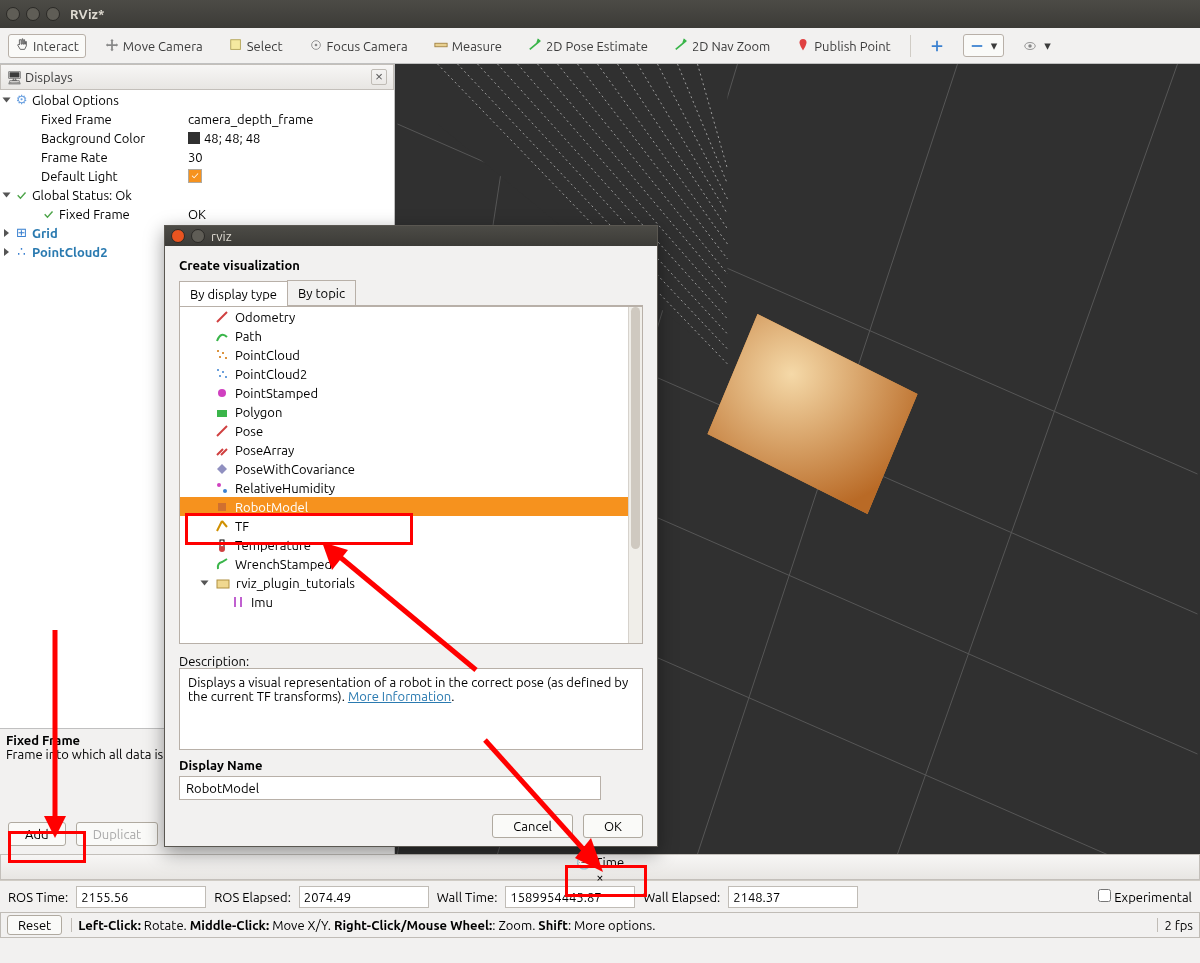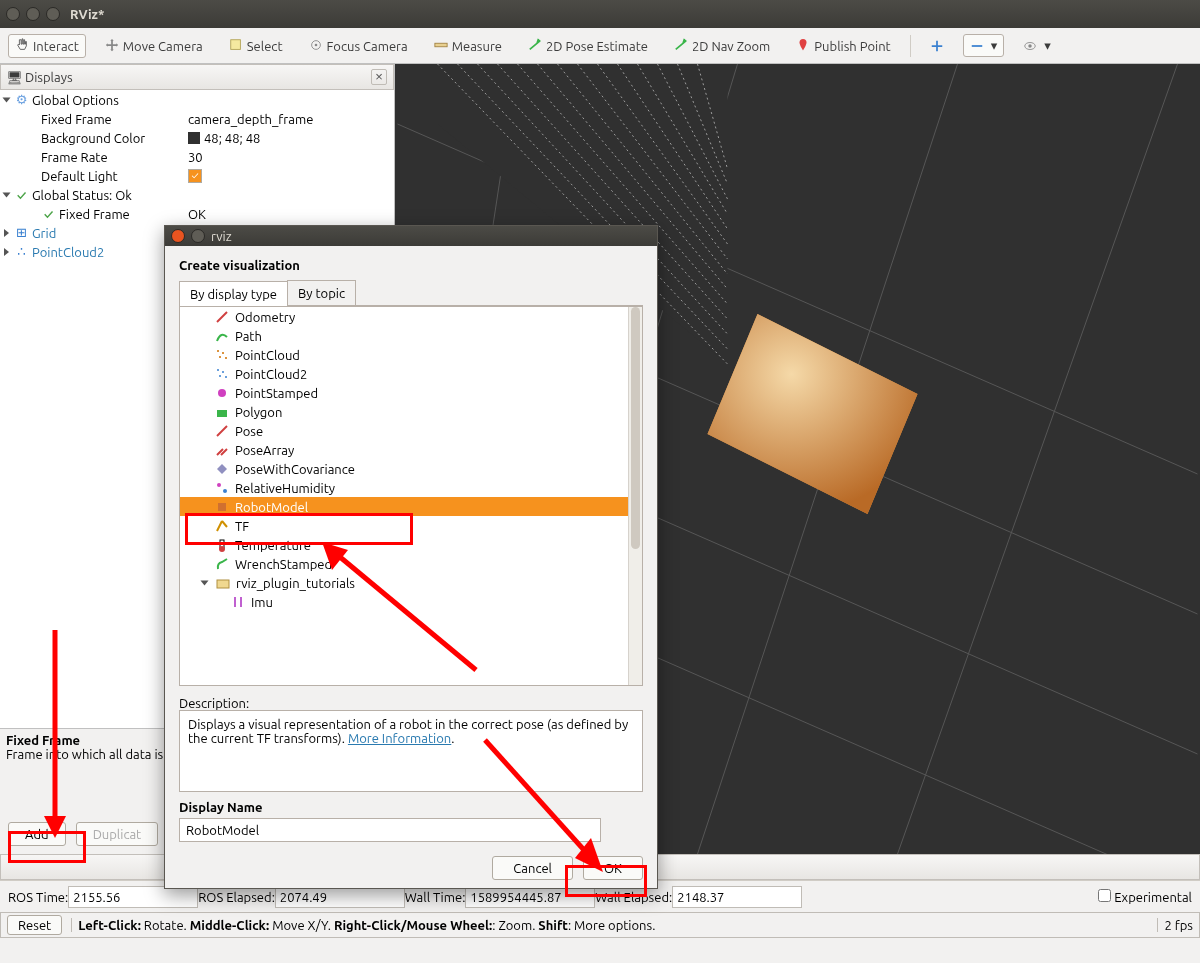--- a/index.html
+++ b/index.html
@@ -20,42 +20,42 @@
 .tree { flex: 1; overflow: auto; font-size: 13px; background: #fff; }
 .tree-row { display: flex; align-items: center; min-height: 19px; }
 .tree-k { width: 188px; display: flex; align-items: center; gap: 3px; padding-left: 4px; }
 .tree-v { flex: 1; display: flex; align-items: center; gap: 4px; }
 .tri { width: 0; height: 0; border-left: 5px solid #555; border-top: 4px solid transparent; border-bottom: 4px solid transparent; margin-right: 2px; }
 .tri.open { transform: rotate(90deg); }
 .ind { display: inline-block; }
 .ck { display: inline-flex; width: 14px; height: 14px; border: 1px solid #b0aaa0; background: #fff; align-items: center; justify-content: center; }
 .ck.on { background: #f6921e; color: #fff; font-size: 10px; }
 .ico { width: 15px; height: 15px; display: inline-flex; align-items: center; justify-content: center; }
-.blue { color: #2a7ab0; font-weight: normal; }
+.blue { color: #2a7ab0; font-weight: bold; }
 .swatch { width: 12px; height: 12px; background: #303030; display: inline-block; }
 .desc-area { border-top: 1px solid #c0c0c0; padding: 4px 6px 10px 6px; min-height: 86px; background: #f2f1f0; }
 .desc-area .h { font-weight: bold; }
 .buttons-row { display: flex; gap: 10px; padding: 8px; }
 .buttons-row button { padding: 4px 16px; border: 1px solid #b0aaa0; background: #fafaf8; border-radius: 3px; }
 .viewport { flex: 1; background: #303030; position: relative; overflow: hidden; }
 .time-hdr { height: 26px; background: linear-gradient(#f7f6f5,#e8e6e3); border: 1px solid #c3bfba; display: flex; align-items: center; padding: 0 6px; justify-content: space-between; flex-direction: column; }
-.time-row { height: 32px; display: flex; align-items: center; padding: 0 8px; background: #f2f1f0; border-top: 1px solid #d0ccc5; }
+.time-row { height: 32px; display: flex; align-items: center; padding: 0 8px; gap: 8px; background: #f2f1f0; border-top: 1px solid #d0ccc5; }
 .time-row input[type=text] { border: 1px solid #c0bcb6; background: #fff; padding: 2px 4px; height: 22px; }
 .status { height: 26px; border: 1px solid #c0bcb6; display: flex; align-items: center; padding: 0 6px; justify-content: space-between; background: #f2f1f0; }
 .status button { padding: 2px 10px; border: 1px solid #b0aaa0; background: #fafaf8; border-radius: 3px; margin-right: 6px; }
 
 .dialog { position: absolute; left: 164px; top: 225px; width: 494px; background: #f2f1f0; border: 1px solid #5a5751; box-shadow: 0 6px 18px rgba(0,0,0,0.4); }
 .dlg-title { height: 20px; background: linear-gradient(#4c4b46,#3c3b37); display: flex; align-items: center; color: #dfdbd2; padding: 10px 6px; gap: 6px; }
 .dlg-title .wbtn.close { background: #e95420; }
 .dlg-body { padding: 12px 14px 8px 14px; }
 .dlg-body .h1 { font-weight: bold; margin-bottom: 8px; }
 .tabs { display: flex; border-bottom: 1px solid #b8b0a8; }
 .tab { padding: 5px 10px; border: 1px solid #b8b0a8; border-bottom: none; background: #f2f1f0; margin-right: -1px; }
 .tab.active { background: #fff; position: relative; top: 1px; }
-.list-frame { border: 1px solid #b8b0a8; background: #fff; height: 380px; overflow: hidden; position: relative; }
+.list-frame { border: 1px solid #b8b0a8; background: #fff; height: 338px; overflow: hidden; position: relative; }
 .list-scroll { position: absolute; right: 0; top: 0; bottom: 0; width: 14px; background: #f0eee9; border-left: 1px solid #d6d2cc; }
 .list-thumb { position: absolute; left: 2px; right: 2px; top: 0; height: 242px; background: #cfc9c0; border-radius: 5px; }
 .li { display: flex; align-items: center; height: 19px; padding-left: 34px; gap: 6px; }
 .li.sel { background: #f6921e; color: #fff; }
 .li .ic { width: 15px; height: 15px; display: inline-flex; align-items: center; justify-content: center; }
 .desc-lbl { margin-top: 10px; }
 .desc-box { border: 1px solid #b8b0a8; background: #fff; padding: 6px 8px; height: 82px; }
 .desc-box a { color: #2a7ab0; text-decoration: underline; }
 .dispname { margin-top: 8px; font-weight: bold; }
 .dninput { width: 422px; border: 1px solid #b8b0a8; background: #fff; padding: 4px 6px; margin-top: 4px; }

